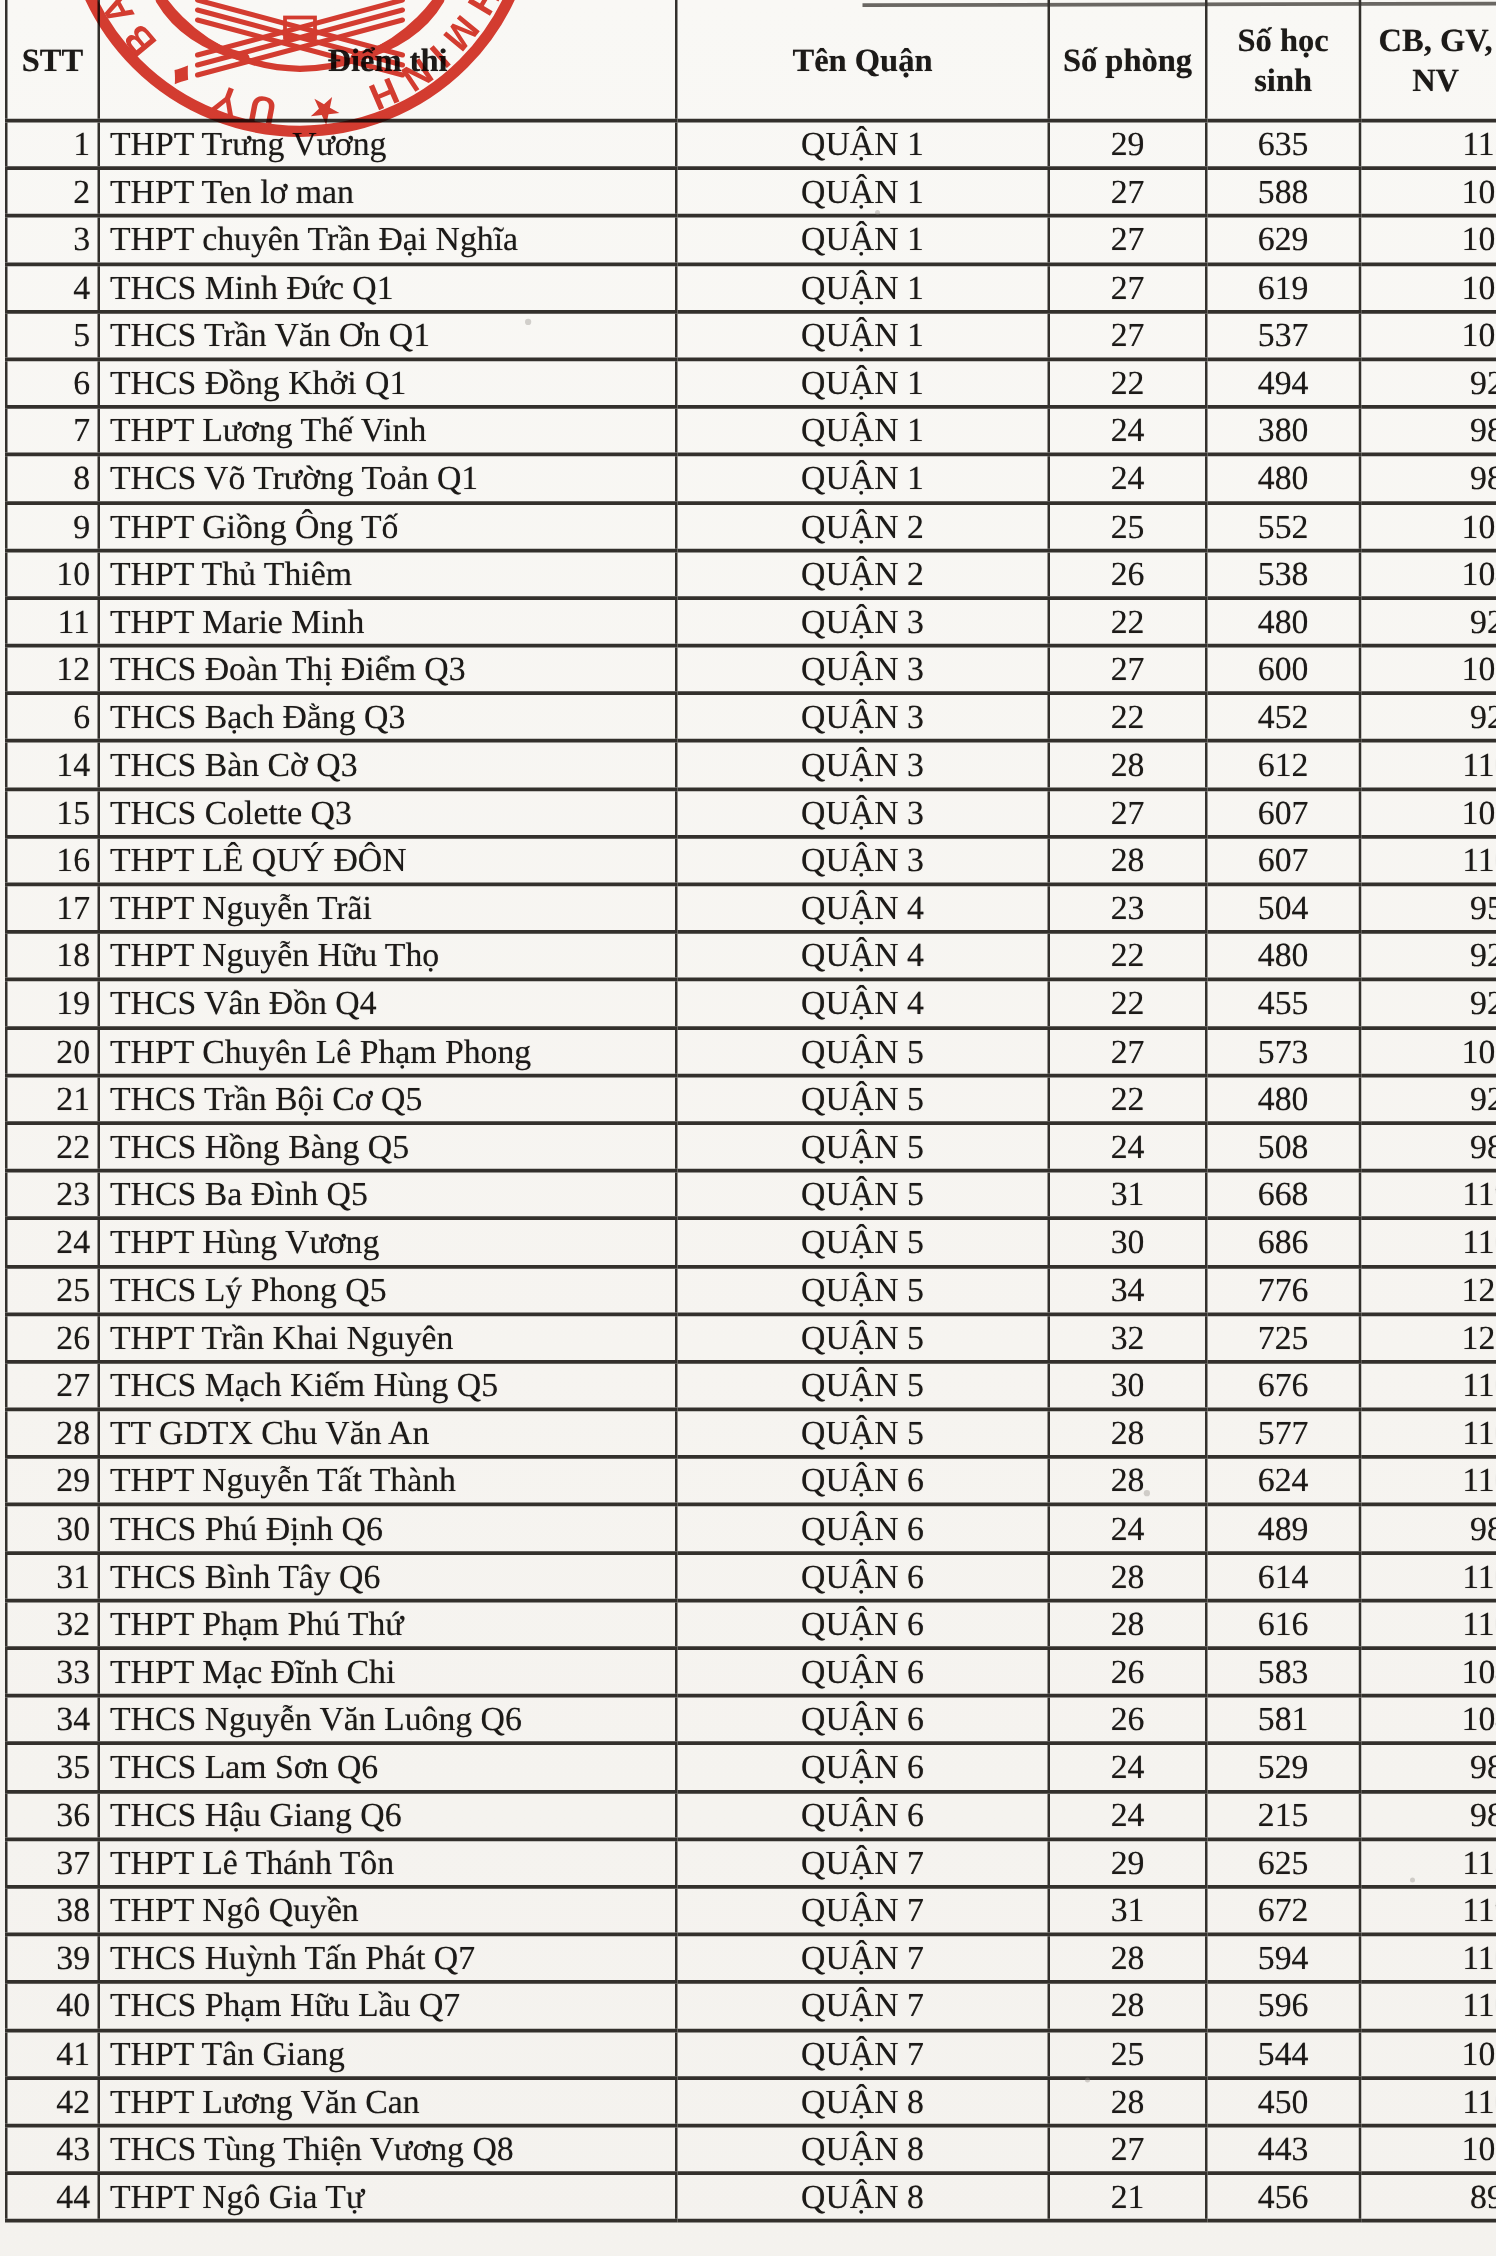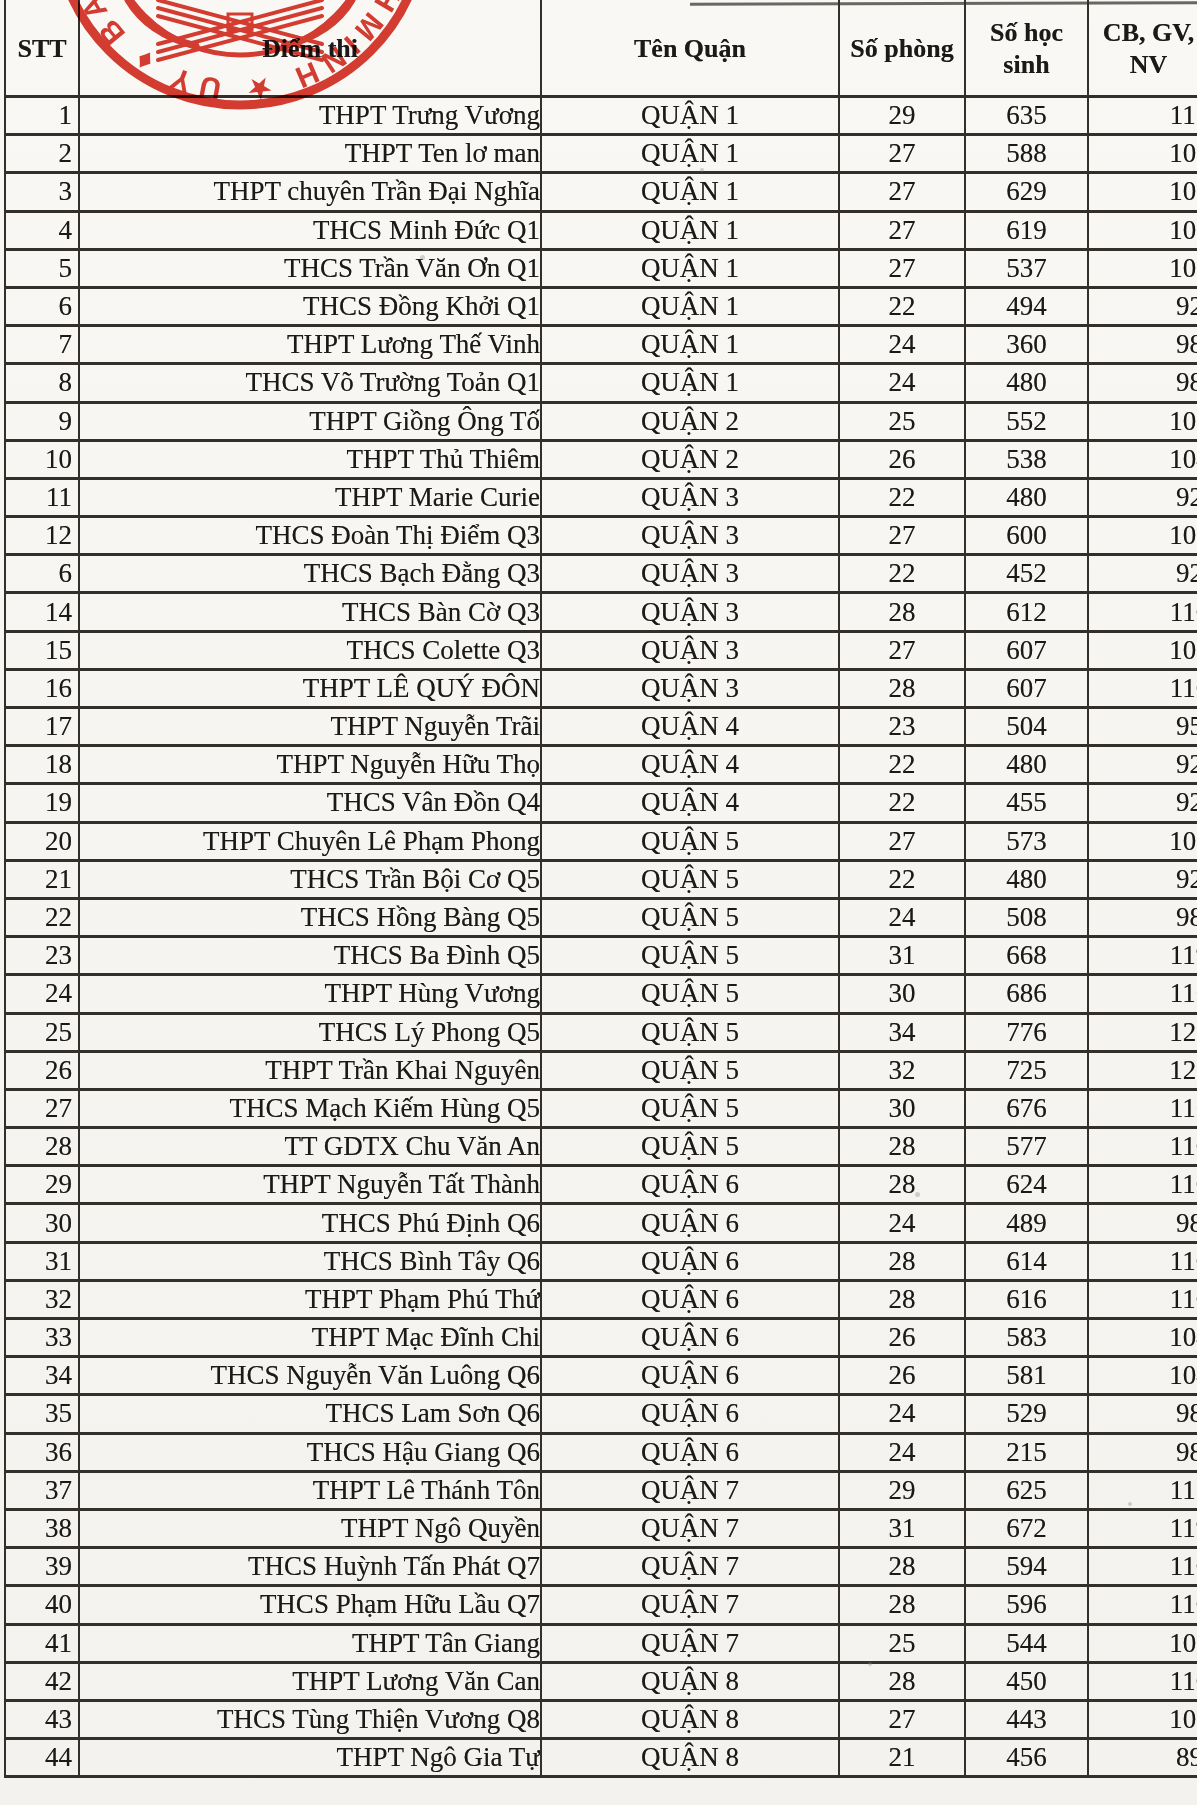--- a/index.html
+++ b/index.html
@@ -21,21 +21,21 @@
   }
   .scan-table thead th{
     height:88px;font-weight:bold;font-size:26px;text-align:center;
     vertical-align:middle;white-space:normal;line-height:1.25;
     padding:6px 8px 2px 8px;
   }
   .scan-table thead th.last{padding-right:90px;}
   .scan-table tbody tr{height:38.2px;}
   .scan-table tbody td{font-size:27px;vertical-align:middle;}
   td.c-stt{text-align:right;padding-right:6px;font-size:26px;}
-  td.c-name{text-align:right;padding-left:8px;}
+  td.c-name{text-align:left;padding-left:8px;}
   td.c-district{text-align:center;}
   td.c-num{text-align:center;font-size:26px;}
   .top-edge-line{
     position:absolute;left:690px;top:2px;width:510px;height:0;
     border-top:3px solid #3a3732;opacity:.75;transform:rotate(-.15deg);
   }
   .stamp{
     position:absolute;left:0;top:0;
     mix-blend-mode:multiply;opacity:.9;pointer-events:none;
   }
@@ -116,21 +116,21 @@
     <td class="c-district">QUẬN 1</td>
     <td class="c-num">22</td>
     <td class="c-num">494</td>
     <td class="c-num">92</td>
   </tr>
       <tr>
     <td class="c-stt">7</td>
     <td class="c-name">THPT Lương Thế Vinh</td>
     <td class="c-district">QUẬN 1</td>
     <td class="c-num">24</td>
-    <td class="c-num">360</td>
+    <td class="c-num">380</td>
     <td class="c-num">98</td>
   </tr>
       <tr>
     <td class="c-stt">8</td>
     <td class="c-name">THCS Võ Trường Toản Q1</td>
     <td class="c-district">QUẬN 1</td>
     <td class="c-num">24</td>
     <td class="c-num">480</td>
     <td class="c-num">98</td>
   </tr>
@@ -145,21 +145,21 @@
       <tr>
     <td class="c-stt">10</td>
     <td class="c-name">THPT Thủ Thiêm</td>
     <td class="c-district">QUẬN 2</td>
     <td class="c-num">26</td>
     <td class="c-num">538</td>
     <td class="c-num">104</td>
   </tr>
       <tr>
     <td class="c-stt">11</td>
-    <td class="c-name">THPT Marie Curie</td>
+    <td class="c-name">THPT Marie Minh</td>
     <td class="c-district">QUẬN 3</td>
     <td class="c-num">22</td>
     <td class="c-num">480</td>
     <td class="c-num">92</td>
   </tr>
       <tr>
     <td class="c-stt">12</td>
     <td class="c-name">THCS Đoàn Thị Điểm Q3</td>
     <td class="c-district">QUẬN 3</td>
     <td class="c-num">27</td>

